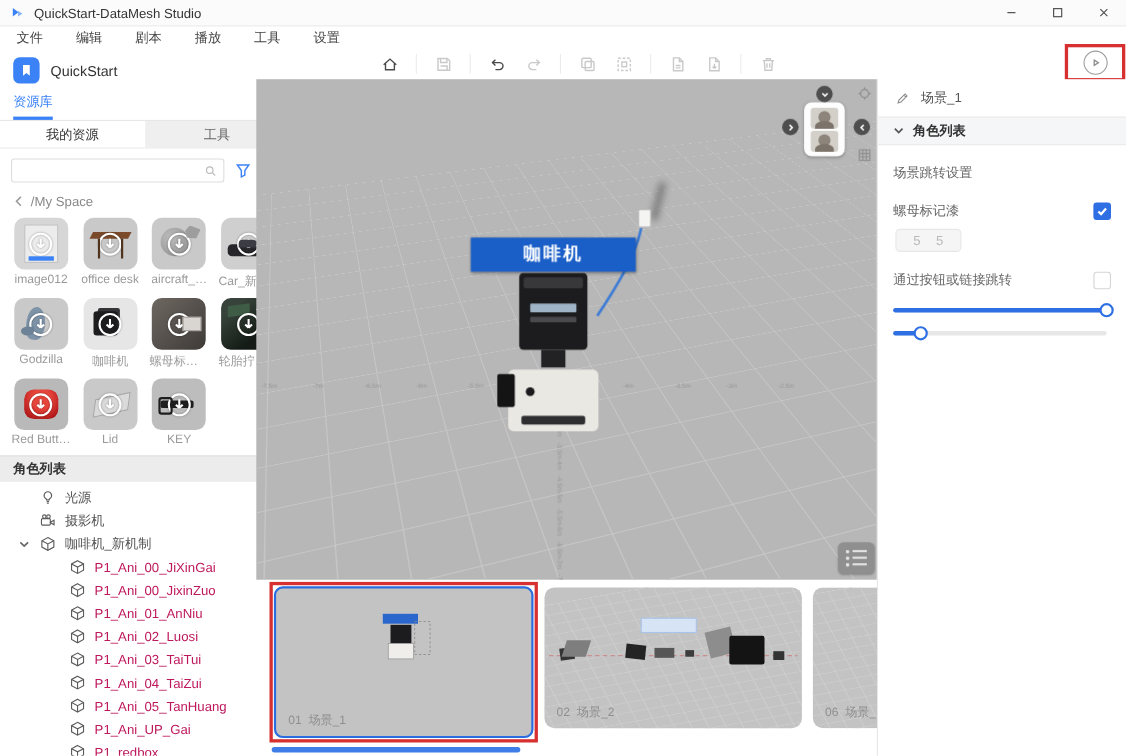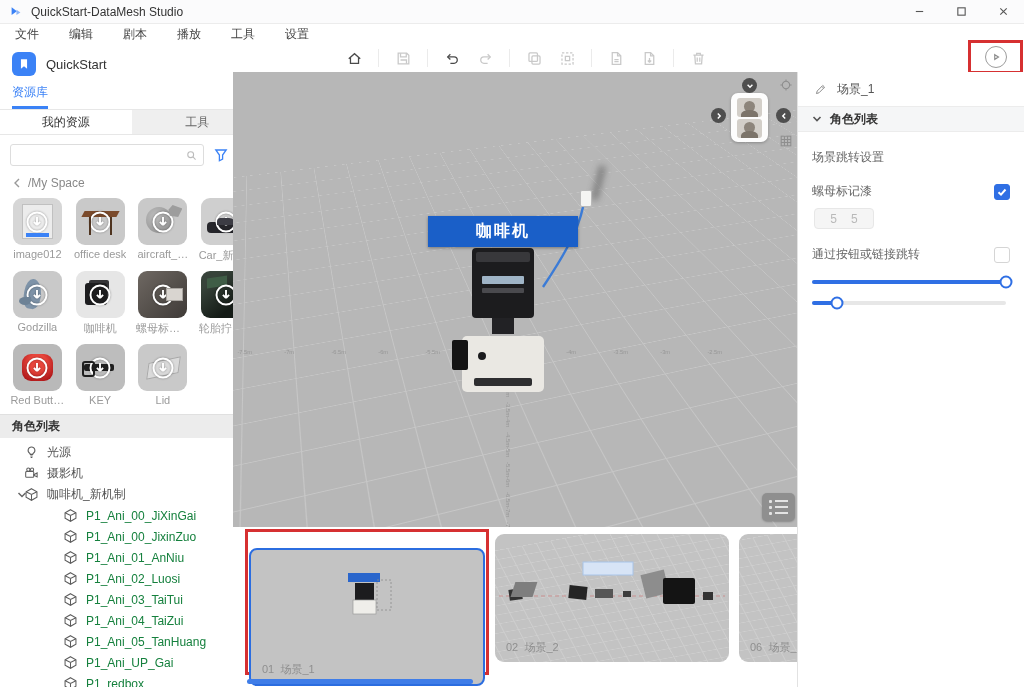--- a/index.html
+++ b/index.html
@@ -66,21 +66,21 @@
   .v-tire::before { content:""; position:absolute; left:6px; top:6px; width:20px; height:10px; background:#3f5d46; transform:skewY(-8deg); }
   .v-red-button { background:#b9b9b9; } .v-red-button::before { content:""; position:absolute; left:9px; top:10px; width:31px; height:27px; border-radius:9px;
     background:radial-gradient(circle at 50% 32%, #e8463c 0 35%, #a60f13 90%); }
   .v-lid::before { content:""; position:absolute; left:9px; top:16px; width:31px; height:14px; background:#dadada; border:1px solid #a7a7a7; transform:rotate(-12deg) skewX(-20deg); }
   .v-key { background:#bdbdbd; } .v-key::before { content:""; position:absolute; left:8px; top:20px; width:30px; height:7px; background:#1f1f1f; border-radius:2px; }
   .v-key::after { content:""; position:absolute; left:6px; top:17px; width:9px; height:12px; border:2px solid #1f1f1f; border-radius:3px; }
   #rolelist-header { height:24px; background:#ececec; display:flex; align-items:center; padding-left:12px;
     font-size:12px; font-weight:bold; color:#333; border-top:1px solid #e0e0e0; }
   #role-list { padding-top:4px; }
   .role-row { display:flex; align-items:center; height:21px; font-size:12px; color:#555; }
-  .role-row.lvl0 { padding-left:24px; } .role-row.lvl1 { padding-left:63px; color:#15803d; }
+  .role-row.lvl0 { padding-left:36px; } .role-row.lvl1 { padding-left:63px; color:#be185d; }
   .role-row .exp { position:absolute; left:17px; width:10px; height:10px; }
   .role-row .exp svg { width:10px; height:10px; stroke:#666; fill:none; stroke-width:1.5; }
   .ricon { width:15px; height:15px; margin-right:8px; flex:0 0 auto; }
   .ricon svg { width:15px; height:15px; }
   #lp-scrollbar { position:absolute; right:1px; top:70px; width:4px; height:170px; background:#d9d9d9; border-radius:2px; }
   
   #toolbar { position:absolute; left:233px; top:44px; width:791px; height:28px; background:#fff;
     display:flex; align-items:center; }
   #tb-icons { display:flex; align-items:center; gap:15px; margin-left:112px; }
   .tb { width:18px; height:18px; display:flex; align-items:center; justify-content:center; }
@@ -154,21 +154,21 @@
   .slider .knob { position:absolute; top:50%; transform:translate(-50%,-50%); width:13px; height:13px;
     border-radius:50%; background:#fff; border:2.5px solid #2f6fe4; }
   
   #timeline { position:absolute; left:233px; top:527px; width:564px; height:160px; background:#fff; overflow:hidden; }
   .scene-thumb { position:absolute; top:7px; border-radius:9px; background:#c3c3c3; overflow:hidden; }
   .scene-thumb .mini-plane { position:absolute; left:-40%; top:-60%; width:220%; height:260%;
     background-image:linear-gradient(#cecece 1px, transparent 1px), linear-gradient(90deg,#cecece 1px, transparent 1px);
     background-size:15px 15px; transform:rotateX(54deg) rotateZ(-17deg); }
   .scene-label { position:absolute; left:11px; bottom:7px; font-size:11px; color:#8f8f8f; }
   #thumb-1-wrap { position:absolute; left:12px; top:2px; width:244px; height:146px; border:3px solid #d63031; }
-  #thumb-1 { position:absolute; left:1px; top:16px; width:236px; height:138px; border:2px solid #2b6de0;
+  #thumb-1 { position:absolute; left:1px; top:1px; width:236px; height:138px; border:2px solid #2b6de0;
     border-radius:8px; background:#c3c3c3; overflow:hidden; }
   #thumb-2 { left:262px; width:234px; height:128px; }
   #thumb-3 { left:506px; width:150px; height:128px; }
   #tl-scrollbar { position:absolute; left:14px; top:152px; width:226px; height:5px; background:#3f7de8; border-radius:3px; }
   svg { display:block; }
 </style>
 </head>
 <body>
 
 <div id="titlebar">
@@ -338,40 +338,40 @@
        <span class="dl">
             <svg viewBox="0 0 26 26">
               <circle cx="13" cy="13" r="9.5" fill="none" stroke="#fff" stroke-width="1.9"></circle>
               <path d="M13 8v8m0 0 3.1-3.1M13 16l-3.1-3.1" fill="none" stroke="#fff" stroke-width="1.9"></path>
             </svg>
           </span>
      </div>
      <span class="alabel">Red Button</span>
    </div>
       <div class="asset-tile">
+     <div class="thumb v-lid">
+       <span class="dl">
+            <svg viewBox="0 0 26 26">
+              <circle cx="13" cy="13" r="9.5" fill="none" stroke="#fff" stroke-width="1.9"></circle>
+              <path d="M13 8v8m0 0 3.1-3.1M13 16l-3.1-3.1" fill="none" stroke="#fff" stroke-width="1.9"></path>
+            </svg>
+          </span>
+     </div>
+     <span class="alabel">Lid</span>
+   </div>
+      <div class="asset-tile">
      <div class="thumb v-key">
        <span class="dl">
             <svg viewBox="0 0 26 26">
               <circle cx="13" cy="13" r="9.5" fill="none" stroke="#fff" stroke-width="1.9"></circle>
               <path d="M13 8v8m0 0 3.1-3.1M13 16l-3.1-3.1" fill="none" stroke="#fff" stroke-width="1.9"></path>
             </svg>
           </span>
      </div>
      <span class="alabel">KEY</span>
-   </div>
-      <div class="asset-tile">
-     <div class="thumb v-lid">
-       <span class="dl">
-            <svg viewBox="0 0 26 26">
-              <circle cx="13" cy="13" r="9.5" fill="none" stroke="#fff" stroke-width="1.9"></circle>
-              <path d="M13 8v8m0 0 3.1-3.1M13 16l-3.1-3.1" fill="none" stroke="#fff" stroke-width="1.9"></path>
-            </svg>
-          </span>
-     </div>
-     <span class="alabel">Lid</span>
    </div>
     </div>
   <div id="rolelist-header">角色列表</div>
   <div id="role-list">
       <div class="role-row lvl0" style="position:relative">
 
      <span class="ricon">
           <svg viewBox="0 0 16 16">
             <path d="M8 2.2a3.6 3.6 0 0 0-2 6.6c.4.3.7.7.7 1.2h2.6c0-.5.3-.9.7-1.2a3.6 3.6 0 0 0-2-6.6z" fill="none" stroke="#5c5c5c" stroke-width="1.1"></path>
             <path d="M6.8 11.8h2.4M7.1 13.3h1.8" fill="none" stroke="#5c5c5c" stroke-width="1.1"></path>

